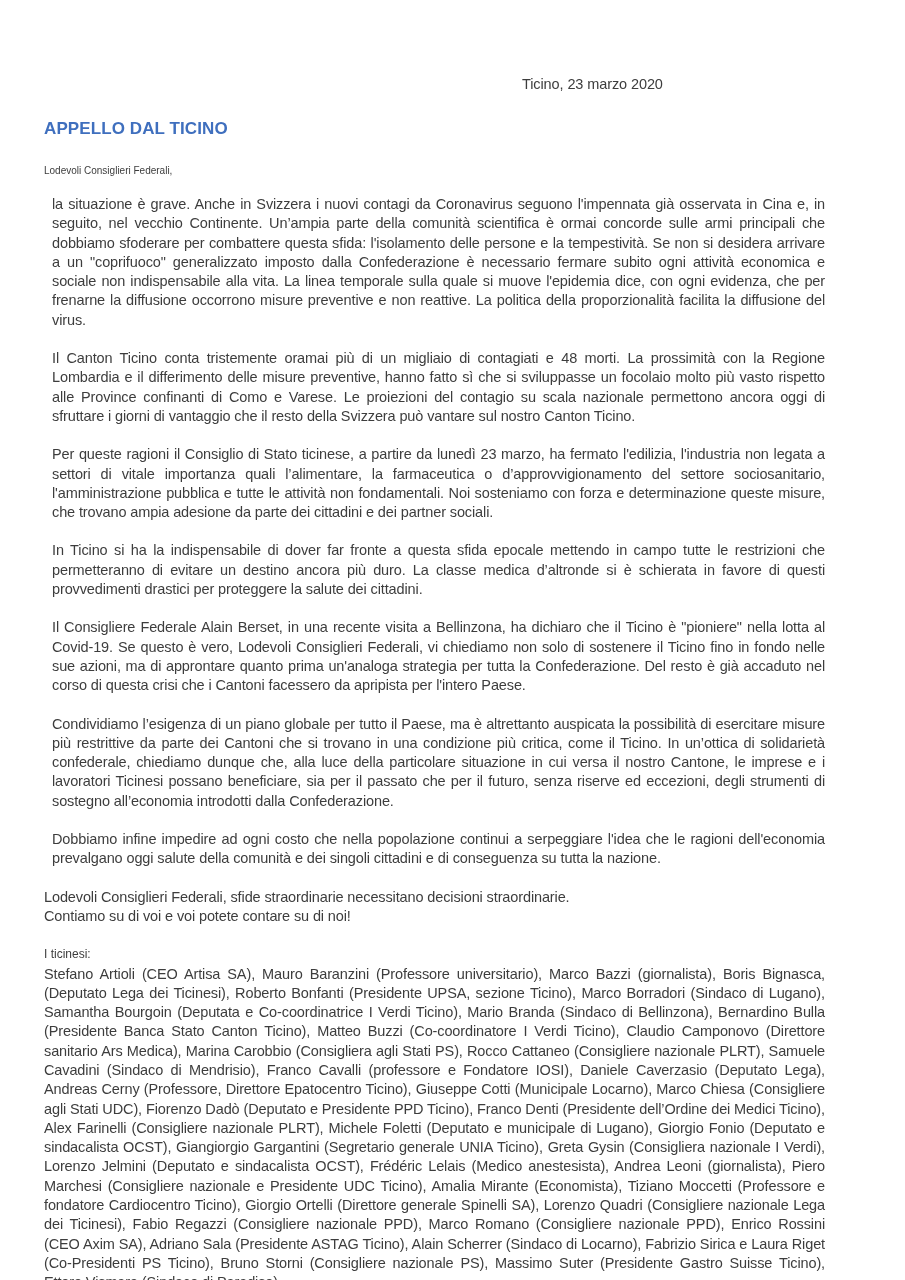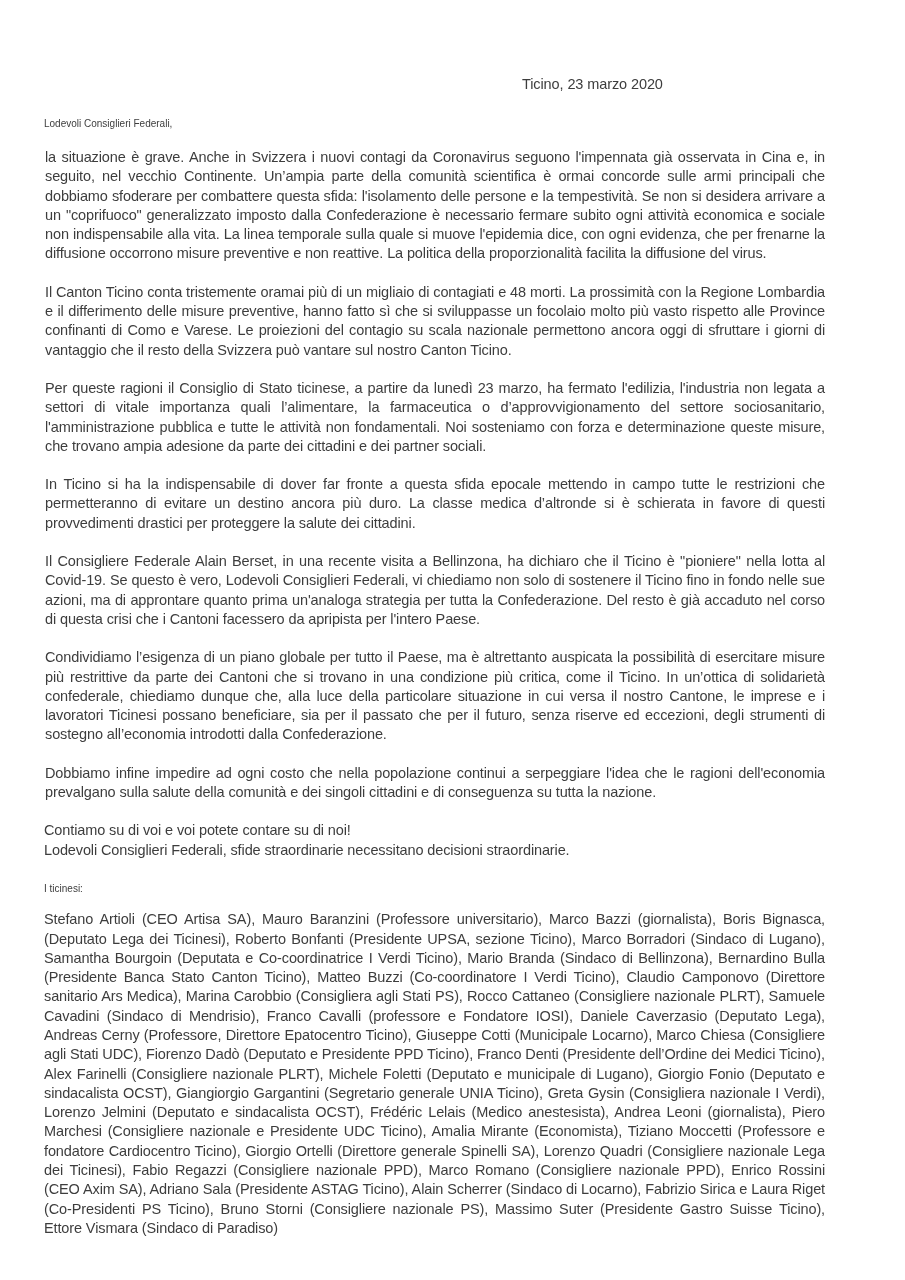--- a/index.html
+++ b/index.html
@@ -28,65 +28,66 @@
     margin: 27px 0 0 0;
     font-size: 17px;
     font-weight: 600;
     letter-spacing: 0.1px;
   }
   .salutation {
     margin: 26px 0 0 0;
     font-size: 10px;
   }
   .body-par {
-    margin: 19px 0 0 1px;
+    margin: 19px 0 0 8px;
     font-size: 14.5px;
     line-height: 19.3px;
     letter-spacing: -0.12px;
     text-align: justify;
   }
   .closing-line {
     margin: 0;
     font-size: 14.5px;
     line-height: 19.3px;
     letter-spacing: -0.12px;
     text-align: left;
   }
   .closing-block {
     margin-top: 19px;
   }
   .sig-label {
-    margin: 19px 0 12px 0;
-    font-size: 10px;
+    margin: 19px 0 0 0;
+    font-size: 12px;
     line-height: 19.3px;
   }
   .signatories {
     margin: 0;
   }
 </style>
 </head>
 <body>
 
 <div class="page" style="color: rgb(61, 61, 61); padding-left: 44px;">
 
   <div class="date-line">Ticino, 23 marzo 2020</div>
 
+  <h1 class="letter-title" style="color: rgb(63, 111, 190);">APPELLO DAL TICINO</h1>
 
   <p class="salutation">Lodevoli Consiglieri Federali,</p>
 
   <p class="body-par">la situazione è grave. Anche in Svizzera i nuovi contagi da Coronavirus seguono l'impennata già osservata in Cina e, in seguito, nel vecchio Continente. Un’ampia parte della comunità scientifica è ormai concorde sulle armi principali che dobbiamo sfoderare per combattere questa sfida: l'isolamento delle persone e la tempestività. Se non si desidera arrivare a un "coprifuoco" generalizzato imposto dalla Confederazione è necessario fermare subito ogni attività economica e sociale non indispensabile alla vita. La linea temporale sulla quale si muove l'epidemia dice, con ogni evidenza, che per frenarne la diffusione occorrono misure preventive e non reattive. La politica della proporzionalità facilita la diffusione del virus.</p>
   <p class="body-par">Il Canton Ticino conta tristemente oramai più di un migliaio di contagiati e 48 morti. La prossimità con la Regione Lombardia e il differimento delle misure preventive, hanno fatto sì che si sviluppasse un focolaio molto più vasto rispetto alle Province confinanti di Como e Varese. Le proiezioni del contagio su scala nazionale permettono ancora oggi di sfruttare i giorni di vantaggio che il resto della Svizzera può vantare sul nostro Canton Ticino.</p>
   <p class="body-par">Per queste ragioni il Consiglio di Stato ticinese, a partire da lunedì 23 marzo, ha fermato l'edilizia, l'industria non legata a settori di vitale importanza quali l’alimentare, la farmaceutica o d’approvvigionamento del settore sociosanitario, l'amministrazione pubblica e tutte le attività non fondamentali. Noi sosteniamo con forza e determinazione queste misure, che trovano ampia adesione da parte dei cittadini e dei partner sociali.</p>
   <p class="body-par">In Ticino si ha la indispensabile di dover far fronte a questa sfida epocale mettendo in campo tutte le restrizioni che permetteranno di evitare un destino ancora più duro. La classe medica d’altronde si è schierata in favore di questi provvedimenti drastici per proteggere la salute dei cittadini.</p>
   <p class="body-par">Il Consigliere Federale Alain Berset, in una recente visita a Bellinzona, ha dichiaro che il Ticino è "pioniere" nella lotta al Covid-19. Se questo è vero, Lodevoli Consiglieri Federali, vi chiediamo non solo di sostenere il Ticino fino in fondo nelle sue azioni, ma di approntare quanto prima un'analoga strategia per tutta la Confederazione. Del resto è già accaduto nel corso di questa crisi che i Cantoni facessero da apripista per l'intero Paese.</p>
   <p class="body-par">Condividiamo l’esigenza di un piano globale per tutto il Paese, ma è altrettanto auspicata la possibilità di esercitare misure più restrittive da parte dei Cantoni che si trovano in una condizione più critica, come il Ticino. In un’ottica di solidarietà confederale, chiediamo dunque che, alla luce della particolare situazione in cui versa il nostro Cantone, le imprese e i lavoratori Ticinesi possano beneficiare, sia per il passato che per il futuro, senza riserve ed eccezioni, degli strumenti di sostegno all’economia introdotti dalla Confederazione.</p>
-  <p class="body-par">Dobbiamo infine impedire ad ogni costo che nella popolazione continui a serpeggiare l'idea che le ragioni dell'economia prevalgano sulla salute della comunità e dei singoli cittadini e di conseguenza su tutta la nazione.</p>
+  <p class="body-par">Dobbiamo infine impedire ad ogni costo che nella popolazione continui a serpeggiare l'idea che le ragioni dell'economia prevalgano oggi salute della comunità e dei singoli cittadini e di conseguenza su tutta la nazione.</p>
 
   <div class="closing-block">
+    <p class="closing-line">Lodevoli Consiglieri Federali, sfide straordinarie necessitano decisioni straordinarie.</p>
     <p class="closing-line">Contiamo su di voi e voi potete contare su di noi!</p>
-    <p class="closing-line">Lodevoli Consiglieri Federali, sfide straordinarie necessitano decisioni straordinarie.</p>
   </div>
 
   <p class="sig-label">I ticinesi:</p>
 
   <p class="body-par signatories">Stefano Artioli (CEO Artisa SA), Mauro Baranzini (Professore universitario), Marco Bazzi (giornalista), Boris Bignasca, (Deputato Lega dei Ticinesi), Roberto Bonfanti (Presidente UPSA, sezione Ticino), Marco Borradori (Sindaco di Lugano), Samantha Bourgoin (Deputata e Co-coordinatrice I Verdi Ticino), Mario Branda (Sindaco di Bellinzona), Bernardino Bulla (Presidente Banca Stato Canton Ticino), Matteo Buzzi (Co-coordinatore I Verdi Ticino), Claudio Camponovo (Direttore sanitario Ars Medica), Marina Carobbio (Consigliera agli Stati PS), Rocco Cattaneo (Consigliere nazionale PLRT), Samuele Cavadini (Sindaco di Mendrisio),  Franco Cavalli (professore e Fondatore IOSI), Daniele Caverzasio (Deputato Lega), Andreas Cerny (Professore, Direttore Epatocentro Ticino), Giuseppe Cotti (Municipale Locarno), Marco Chiesa (Consigliere agli Stati UDC), Fiorenzo Dadò (Deputato e Presidente PPD Ticino), Franco Denti (Presidente dell’Ordine dei Medici Ticino), Alex Farinelli (Consigliere nazionale PLRT), Michele Foletti (Deputato e municipale di Lugano), Giorgio Fonio (Deputato e sindacalista OCST), Giangiorgio Gargantini (Segretario generale UNIA Ticino), Greta Gysin (Consigliera nazionale I Verdi), Lorenzo Jelmini (Deputato e sindacalista OCST), Frédéric Lelais (Medico anestesista), Andrea Leoni (giornalista), Piero Marchesi (Consigliere nazionale e Presidente UDC Ticino), Amalia Mirante (Economista), Tiziano Moccetti (Professore e fondatore Cardiocentro Ticino), Giorgio Ortelli (Direttore generale Spinelli SA), Lorenzo Quadri (Consigliere nazionale Lega dei Ticinesi), Fabio Regazzi (Consigliere nazionale PPD), Marco Romano (Consigliere nazionale PPD), Enrico Rossini (CEO Axim SA), Adriano Sala (Presidente ASTAG Ticino), Alain Scherrer (Sindaco di Locarno), Fabrizio Sirica e Laura Riget (Co-Presidenti PS Ticino), Bruno Storni (Consigliere nazionale PS), Massimo Suter (Presidente Gastro Suisse Ticino), Ettore Vismara (Sindaco di Paradiso)</p>
 
 </div>
 
 </body></html>

